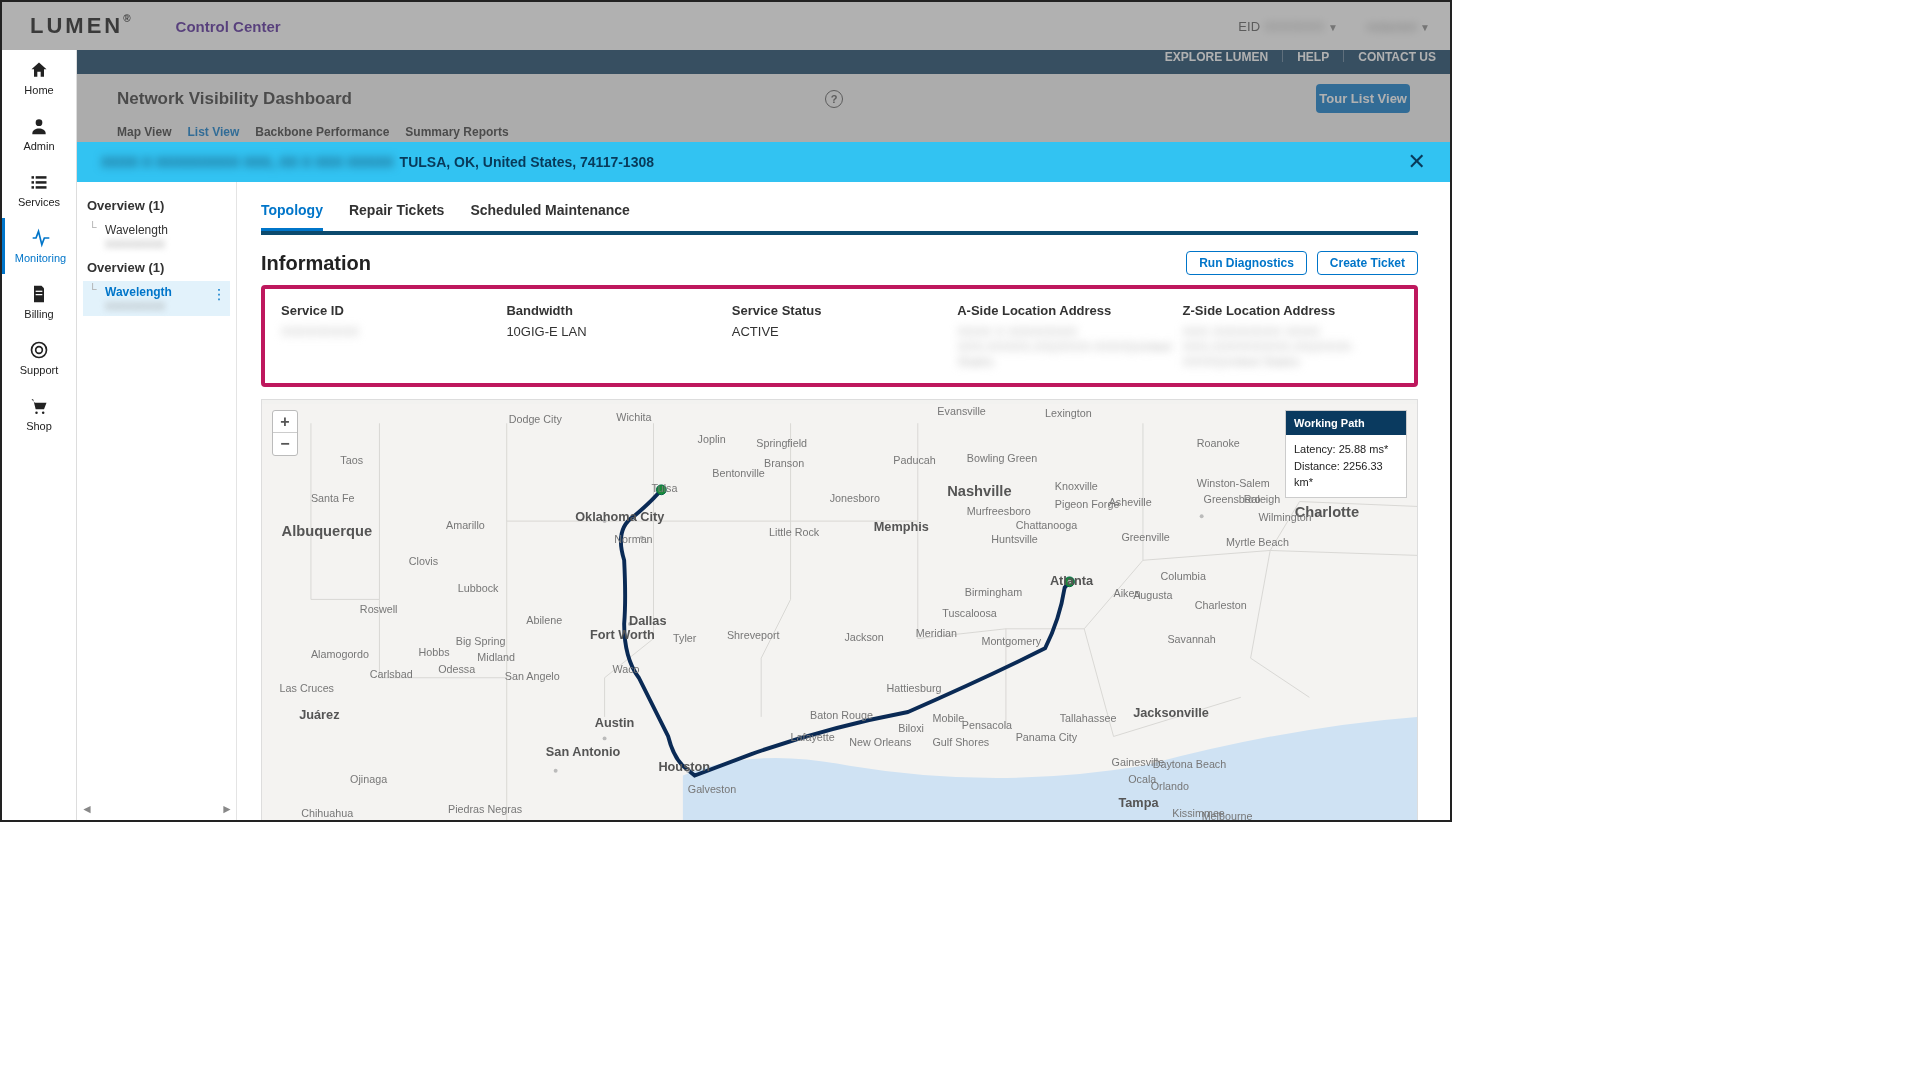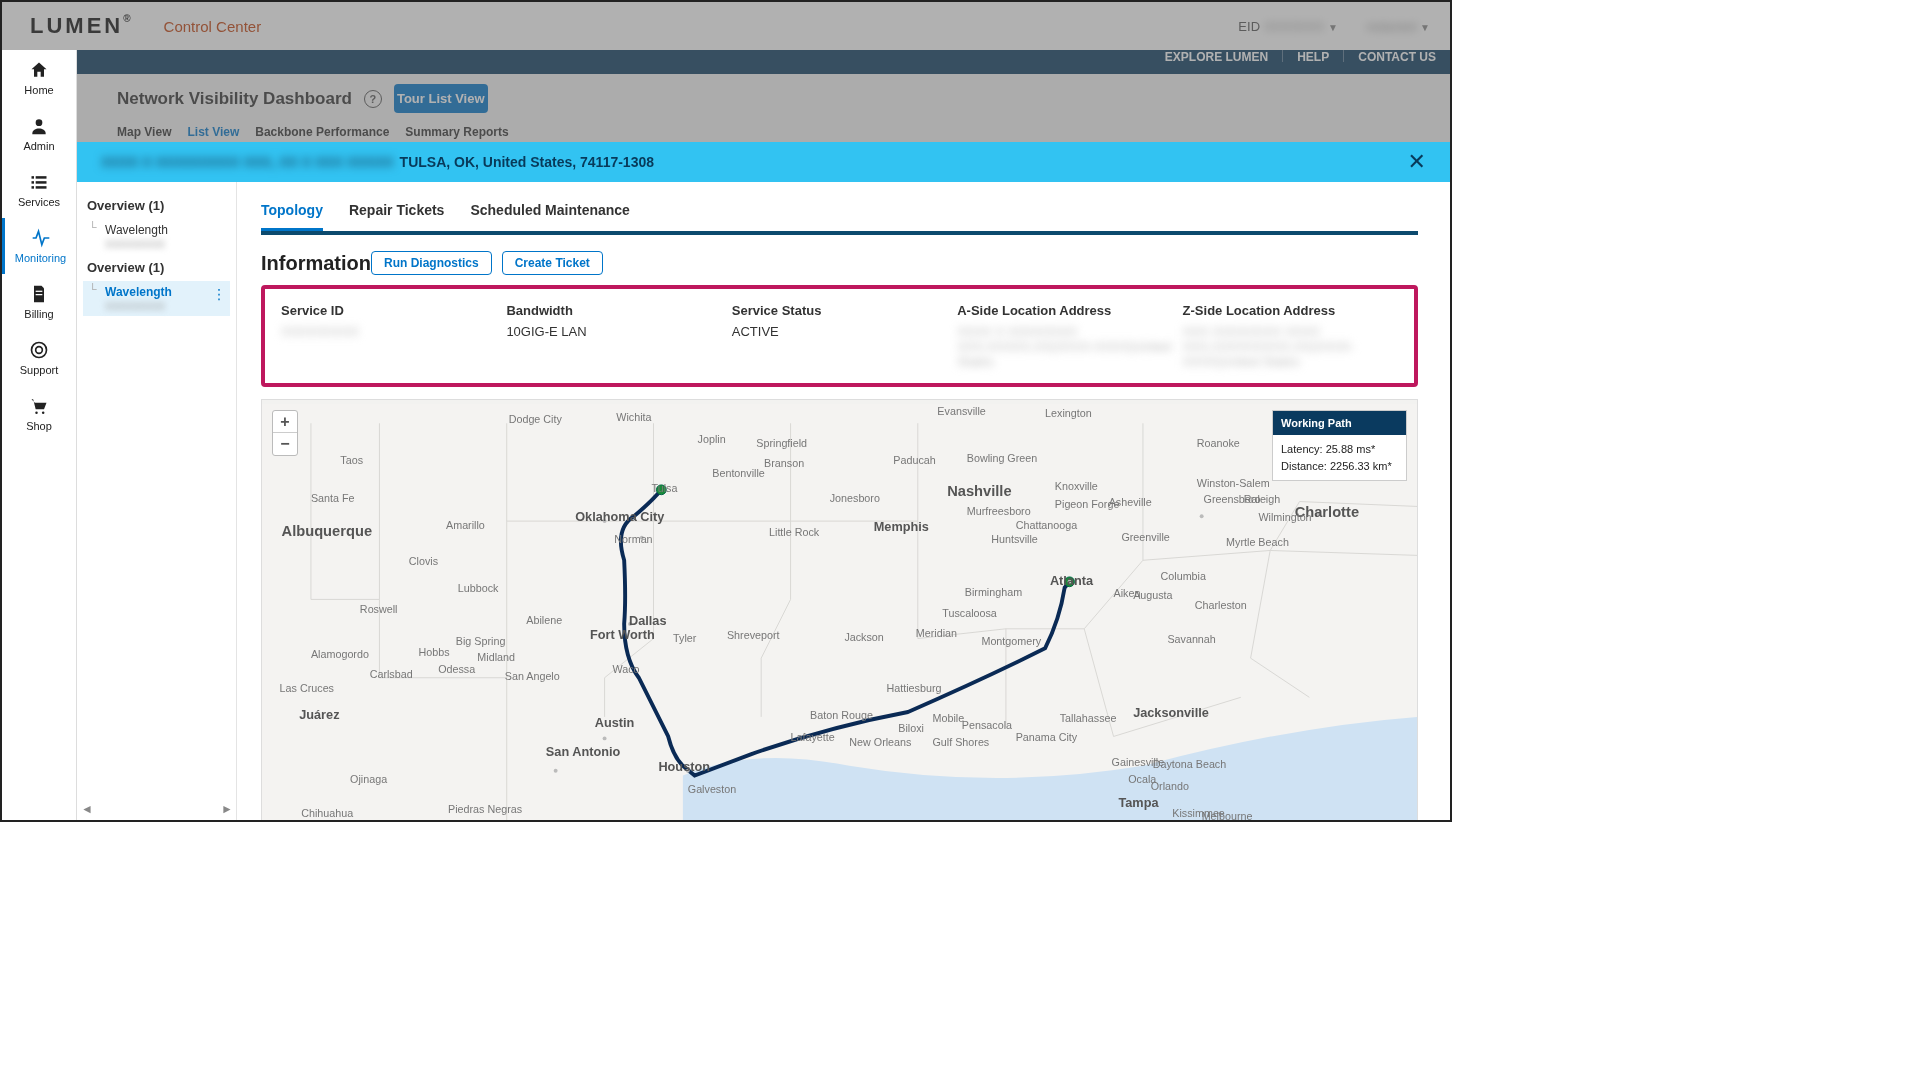--- a/index.html
+++ b/index.html
@@ -4,36 +4,36 @@
 <style>
   * { box-sizing: border-box; margin: 0; padding: 0; }
   body { font-family: Arial, Helvetica, sans-serif; font-size: 14px; color: #222; background:#fff; width:1452px; height:822px; position:relative; overflow:hidden; border:2px solid #222;}
   
   .dim-overlay { position:absolute; top:0; left:0; right:0; bottom:0; background:rgba(100,100,100,0.5); pointer-events:none; z-index:5;}
   .clear-zone { position:absolute; top:140px; left:75px; right:0; bottom:0; background:#fff; z-index:6;}
   
   .top-header { position:absolute; top:0; left:8px; right:0; height:48px; background:#fff; display:flex; align-items:center; padding:0 20px; gap:30px; z-index:2;}
   .logo { font-family: Arial; font-weight:700; font-size:22px; letter-spacing:3px; color:#111;}
   .logo sup{font-size:10px;vertical-align:top;}
-  .cc-label { font-size:15px; color:#c2410c; font-weight:400;}
+  .cc-label { font-size:15px; color:#4c1d95; font-weight:700;margin-left:12px;}
   .header-right { margin-left:auto; display:flex; gap:28px; align-items:center; color:#555; font-size:13px;text-align:center;}
   .chev { font-size:10px; color:#888;}
   .blur { filter: blur(4px); color:#999;}
   
   .nav-strip { position:absolute; top:48px; left:0; right:0; height:24px; background:#0a3a5f; display:flex; justify-content:flex-end; align-items:flex-start; padding:0 14px; gap:14px; color:#fff; font-size:12px; font-weight:600; z-index:2;}
   .nav-strip span{cursor:pointer;}
   .nav-strip .divider{width:1px;height:12px;background:#5a7a95;}
   
   .sidebar { position:absolute; top:48px; left:0; bottom:0; width:75px; background:#fff; border-right:1px solid #ddd; display:flex; flex-direction:column; z-index:10;}
   .sb-item { display:flex; flex-direction:column; align-items:center; justify-content:center; padding:10px 0; font-size:11px; color:#222; gap:4px; cursor:pointer;}
   .sb-item.active { color:#0075c9; border-left:3px solid #0075c9;}
   .sb-icon { width:20px; height:20px; display:flex; align-items:center; justify-content:center; font-size:18px;}
   
   .page-head { position:absolute; top:72px; left:75px; right:0; height:68px; background:#f4f4f4; padding:10px 40px 0 40px; z-index:2;}
-  .page-title-row { display:flex; align-items:center; gap:12px;}
+  .page-title-row { display:flex; align-items:center; gap:12px;justify-content:space-between;}
   .page-title { font-size:17px; font-weight:700; color:#333;}
   .help-icon { width:18px; height:18px; border:1.5px solid #555; border-radius:50%; display:flex; align-items:center; justify-content:center; font-size:11px; font-weight:700; color:#555; cursor:pointer;}
   .tour-btn { background:#0075c9; color:#fff; border:none; padding:7px 3px; border-radius:4px; font-size:13px; font-weight:600; cursor:pointer;}
   .view-tabs { display:flex; gap:16px; margin-top:12px; font-size:12px; font-weight:600;}
   .view-tab { color:#333; cursor:pointer;}
   .view-tab.active { color:#0075c9;}
   
   .loc-banner { position:absolute; top:140px; left:75px; right:0; height:40px; background:#32c3f2; display:flex; align-items:center; padding:0 24px; color:#083a5a; font-size:14px; font-weight:600; z-index:7;}
   .loc-banner .blur-seg { filter:blur(4px); margin-right:6px; color:#1a5a7a;}
   .close-x { margin-left:auto; font-size:22px; font-weight:300; color:#083a5a; cursor:pointer;}
@@ -48,35 +48,35 @@
   .tree-leaf .sub{ font-size:10px; margin-top:2px;}
   .tree-leaf .sub.blur{filter:blur(3px);}
   .kebab{position:absolute;right:4px;top:6px;color:#0075c9;font-size:14px;line-height:1;}
   
   .main { position:absolute; top:180px; left:235px; right:0; bottom:0; padding:14px 32px 0 24px; overflow:hidden; z-index:7;}
   
   .tabs { display:flex; gap:26px; border-bottom:4px solid #0c4a6e; font-size:14px; font-weight:600;}
   .tab { padding:6px 0 10px 0; color:#333; cursor:pointer;}
   .tab.active { color:#0075c9; border-bottom:3px solid #0075c9;}
   
-  .info-row { display:flex; justify-content:flex-start; align-items:center; margin-top:16px;}
+  .info-row { display:flex; justify-content:space-between; align-items:center; margin-top:16px;}
   .info-title { font-size:20px; font-weight:700; color:#222;}
   .info-btns { display:flex; gap:10px;}
   .ghost-btn { background:#fff; color:#0075c9; border:1px solid #0075c9; border-radius:4px; padding:4px 12px; font-size:12px; font-weight:600; cursor:pointer;}
   
   .info-card { border:4px solid #be185d; border-radius:4px; margin-top:10px; padding:14px 16px; display:grid; grid-template-columns: 1fr 1fr 1fr 1fr 1fr; gap:10px; font-size:13px;}
   .info-col .lbl { font-weight:700; color:#333; margin-bottom:6px;}
   .info-col .val { color:#333;}
   .info-col .val.blur { filter:blur(4px); color:#bbb;}
   
   .map-wrap { position:relative; margin-top:12px; border:1px solid #ddd; height:440px; background:#f2f2f0; overflow:hidden;}
   .zoom-ctrl { position:absolute; top:10px; left:10px; width:26px; background:#fff; border:1px solid #bbb; border-radius:3px; display:flex; flex-direction:column; z-index:3;}
   .zoom-ctrl div{height:22px;display:flex;align-items:center;justify-content:center;font-size:16px;font-weight:700;color:#555;cursor:pointer;}
   .zoom-ctrl div:first-child{border-bottom:1px solid #ccc;}
-  .legend { position:absolute; top:10px; right:10px; width:135px; background:#fff; border:1px solid #ccc; font-size:11px; z-index:3;}
+  .legend { position:absolute; top:10px; right:10px; width:122px; background:#fff; border:1px solid #ccc; font-size:11px; z-index:3;}
   .legend-head { background:#0a3a5f; color:#fff; font-weight:700; padding:6px 8px;}
   .legend-body { padding:6px 8px; line-height:1.5; color:#222;}
   .map-attr { position:absolute; bottom:2px; right:4px; font-size:10px; color:#666; display:flex; gap:8px; z-index:3;}
   .map-foot { position:absolute; bottom:0px; left: 6px; font-size:11px; color:#333; background:#fff; padding:2px 4px; z-index:3;}
   svg.map-svg{position:absolute;top:0;left:0;width:100%;height:100%;}
   .city{font-size:11px; fill:#777; font-family:Arial;}
   .city.big{font-size:13px;fill:#555;font-weight:600;}
   .city.bigger{font-size:15px;fill:#555;font-weight:700;}
   .footer-arrows{position:absolute;bottom:4px;left:75px;width:160px;height:14px;display:flex;justify-content:space-between;padding:0 4px;color:#888;font-size:12px;z-index:8;}
 </style>

